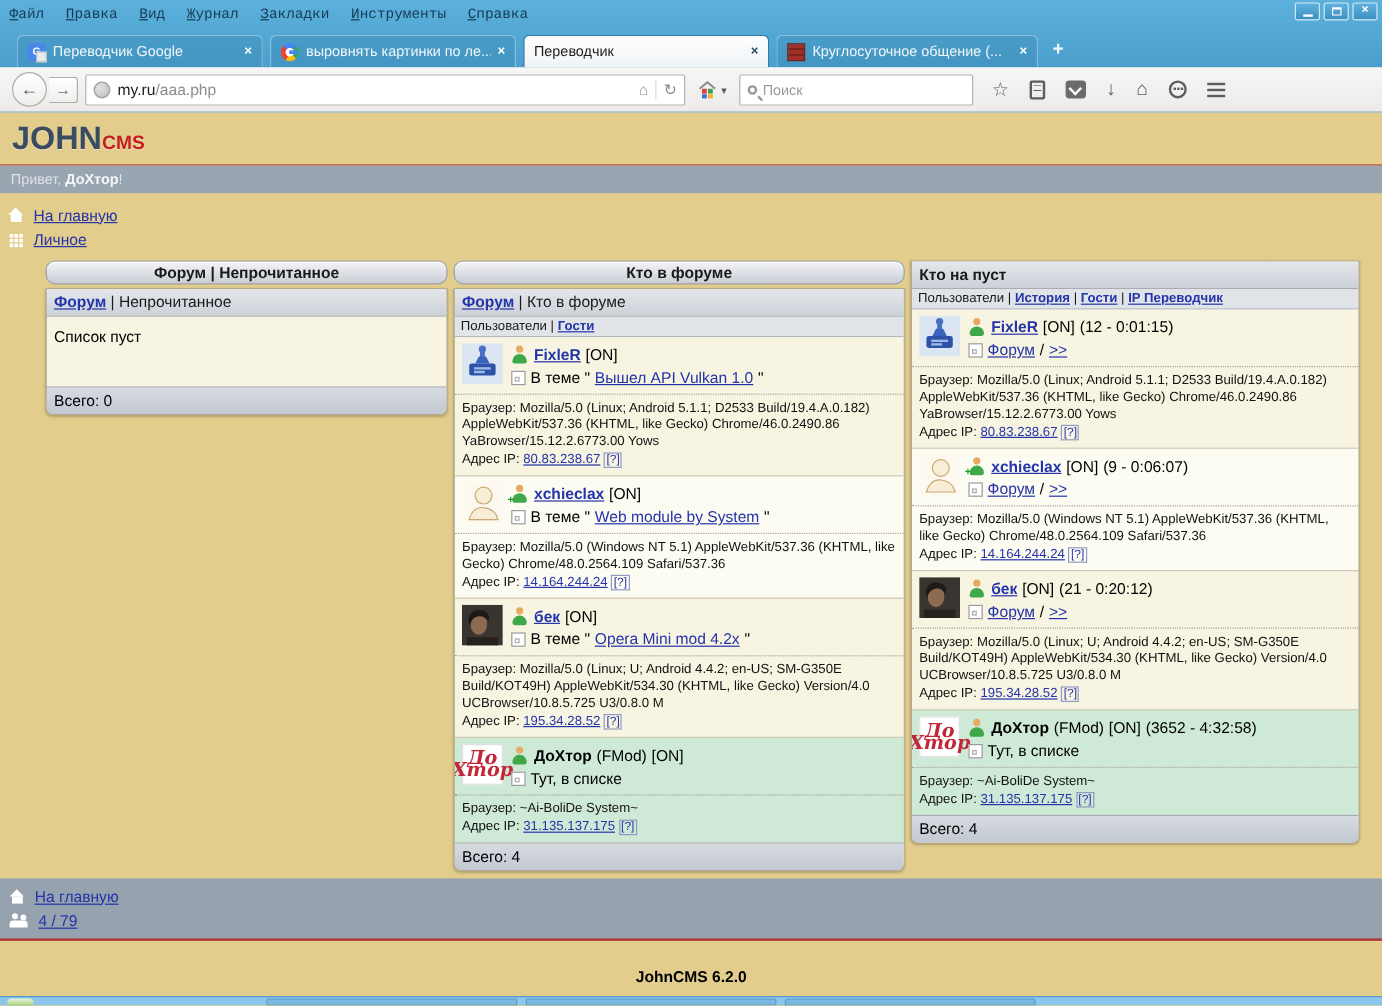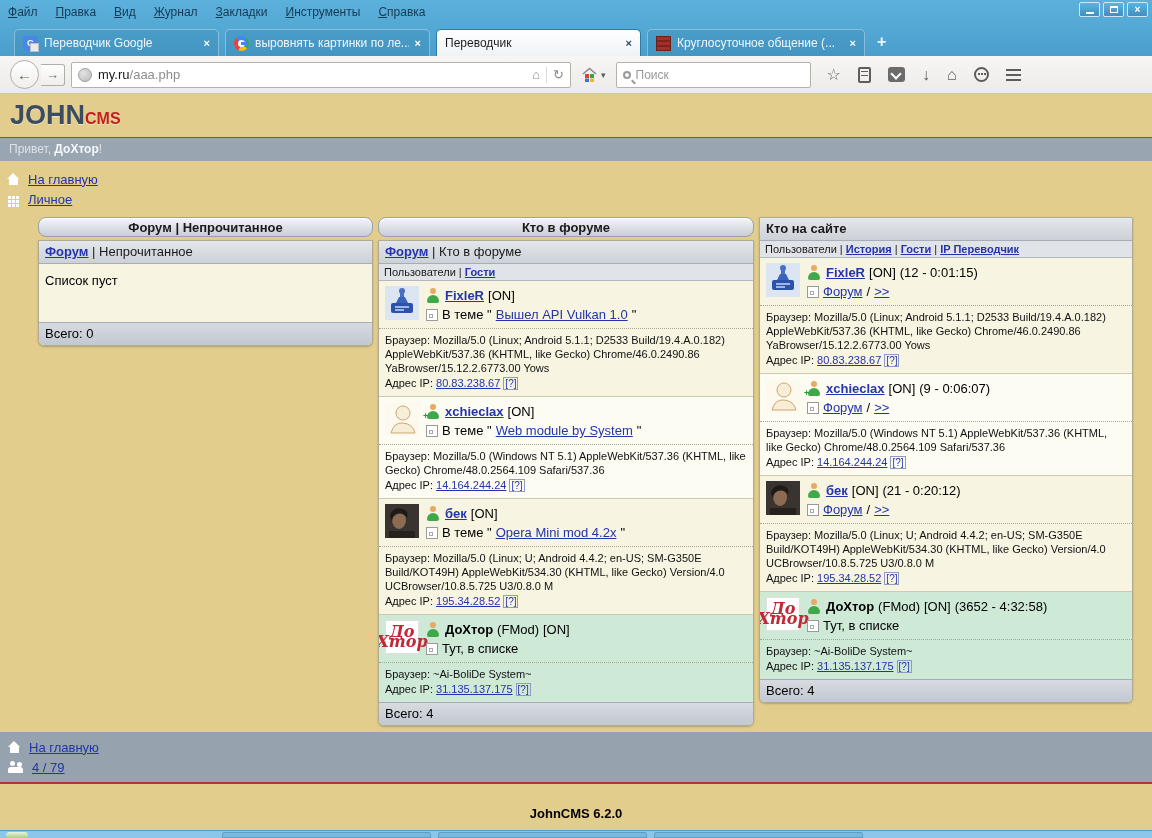--- a/index.html
+++ b/index.html
@@ -1,21 +1,21 @@
 <!DOCTYPE html>
 <html><head>
 <meta charset="utf-8">
 <style>
   * { margin:0; padding:0; box-sizing:border-box; }
   html,body { width:1152px; height:838px; overflow:hidden; }
   body { font-family:"Liberation Sans", sans-serif; background:#e2cd8d; position:relative; }
 
   
   .chrome { height:94px; background:linear-gradient(#5cb1dc,#3e92c1); position:relative; }
-  .menubar { height:24px; display:flex; align-items:center; padding-left:8px; }
+  .menubar { height:24px; display:flex; align-items:center; padding-left:8px;font-family:Liberation Mono, monospace; }
   .menu-item { font-size:12px; color:#163a55; margin-right:18px; cursor:default; }
   .menu-item u { text-decoration:underline; }
   .win-controls { position:absolute; top:2px; right:4px; display:flex; gap:3px; }
   .win-btn { width:21px; height:15px; border:1px solid #cfe7f4; border-radius:2px;
              background:linear-gradient(#5fb2dd,#3f8fc0); display:flex; align-items:center; justify-content:center; }
   .wb-min i { display:block; width:8px; height:2px; background:#fff; margin-top:6px; }
   .wb-rest i { display:block; width:8px; height:7px; border:1px solid #fff; border-top:2px solid #fff; }
   .wb-close { font-size:10px; font-weight:bold; color:#fff; }
 
   .tabbar { height:32px; display:flex; align-items:flex-end; padding-left:14px; }
@@ -399,21 +399,21 @@
             <div class="ip-line"><span>Адрес IP:</span> <a href="#">31.135.137.175</a> <a href="#" class="help-link">[?]</a></div>
           </div>
         </div>
 
         <div class="col-footer">Всего: 4</div>
       </div>
     </div>
 
     <div class="col col-3">
       <div class="col-body">
-        <div class="subheader"><b>Кто на сайте</b></div>
+        <div class="subheader"><b>Кто на пуст</b></div>
         <div class="filter"><span>Пользователи</span><span> | </span><a href="#">История</a><span> | </span><a href="#">Гости</a><span> | </span><a href="#">IP Переводчик</a></div>
 
         <div class="entry bg1">
           <div class="e-top">
             <div class="avatar">
               <svg width="34" height="34" viewBox="0 0 34 34">
                   <rect width="34" height="34" fill="#dce6f3"></rect>
                   <circle cx="17" cy="5" r="3" fill="#4a6fc4"></circle>
                   <rect x="15" y="5" width="4" height="7" fill="#4a6fc4"></rect>
                   <path d="M11 17 L23 17 L20 11 L14 11 Z" fill="#3a63bd"></path>

